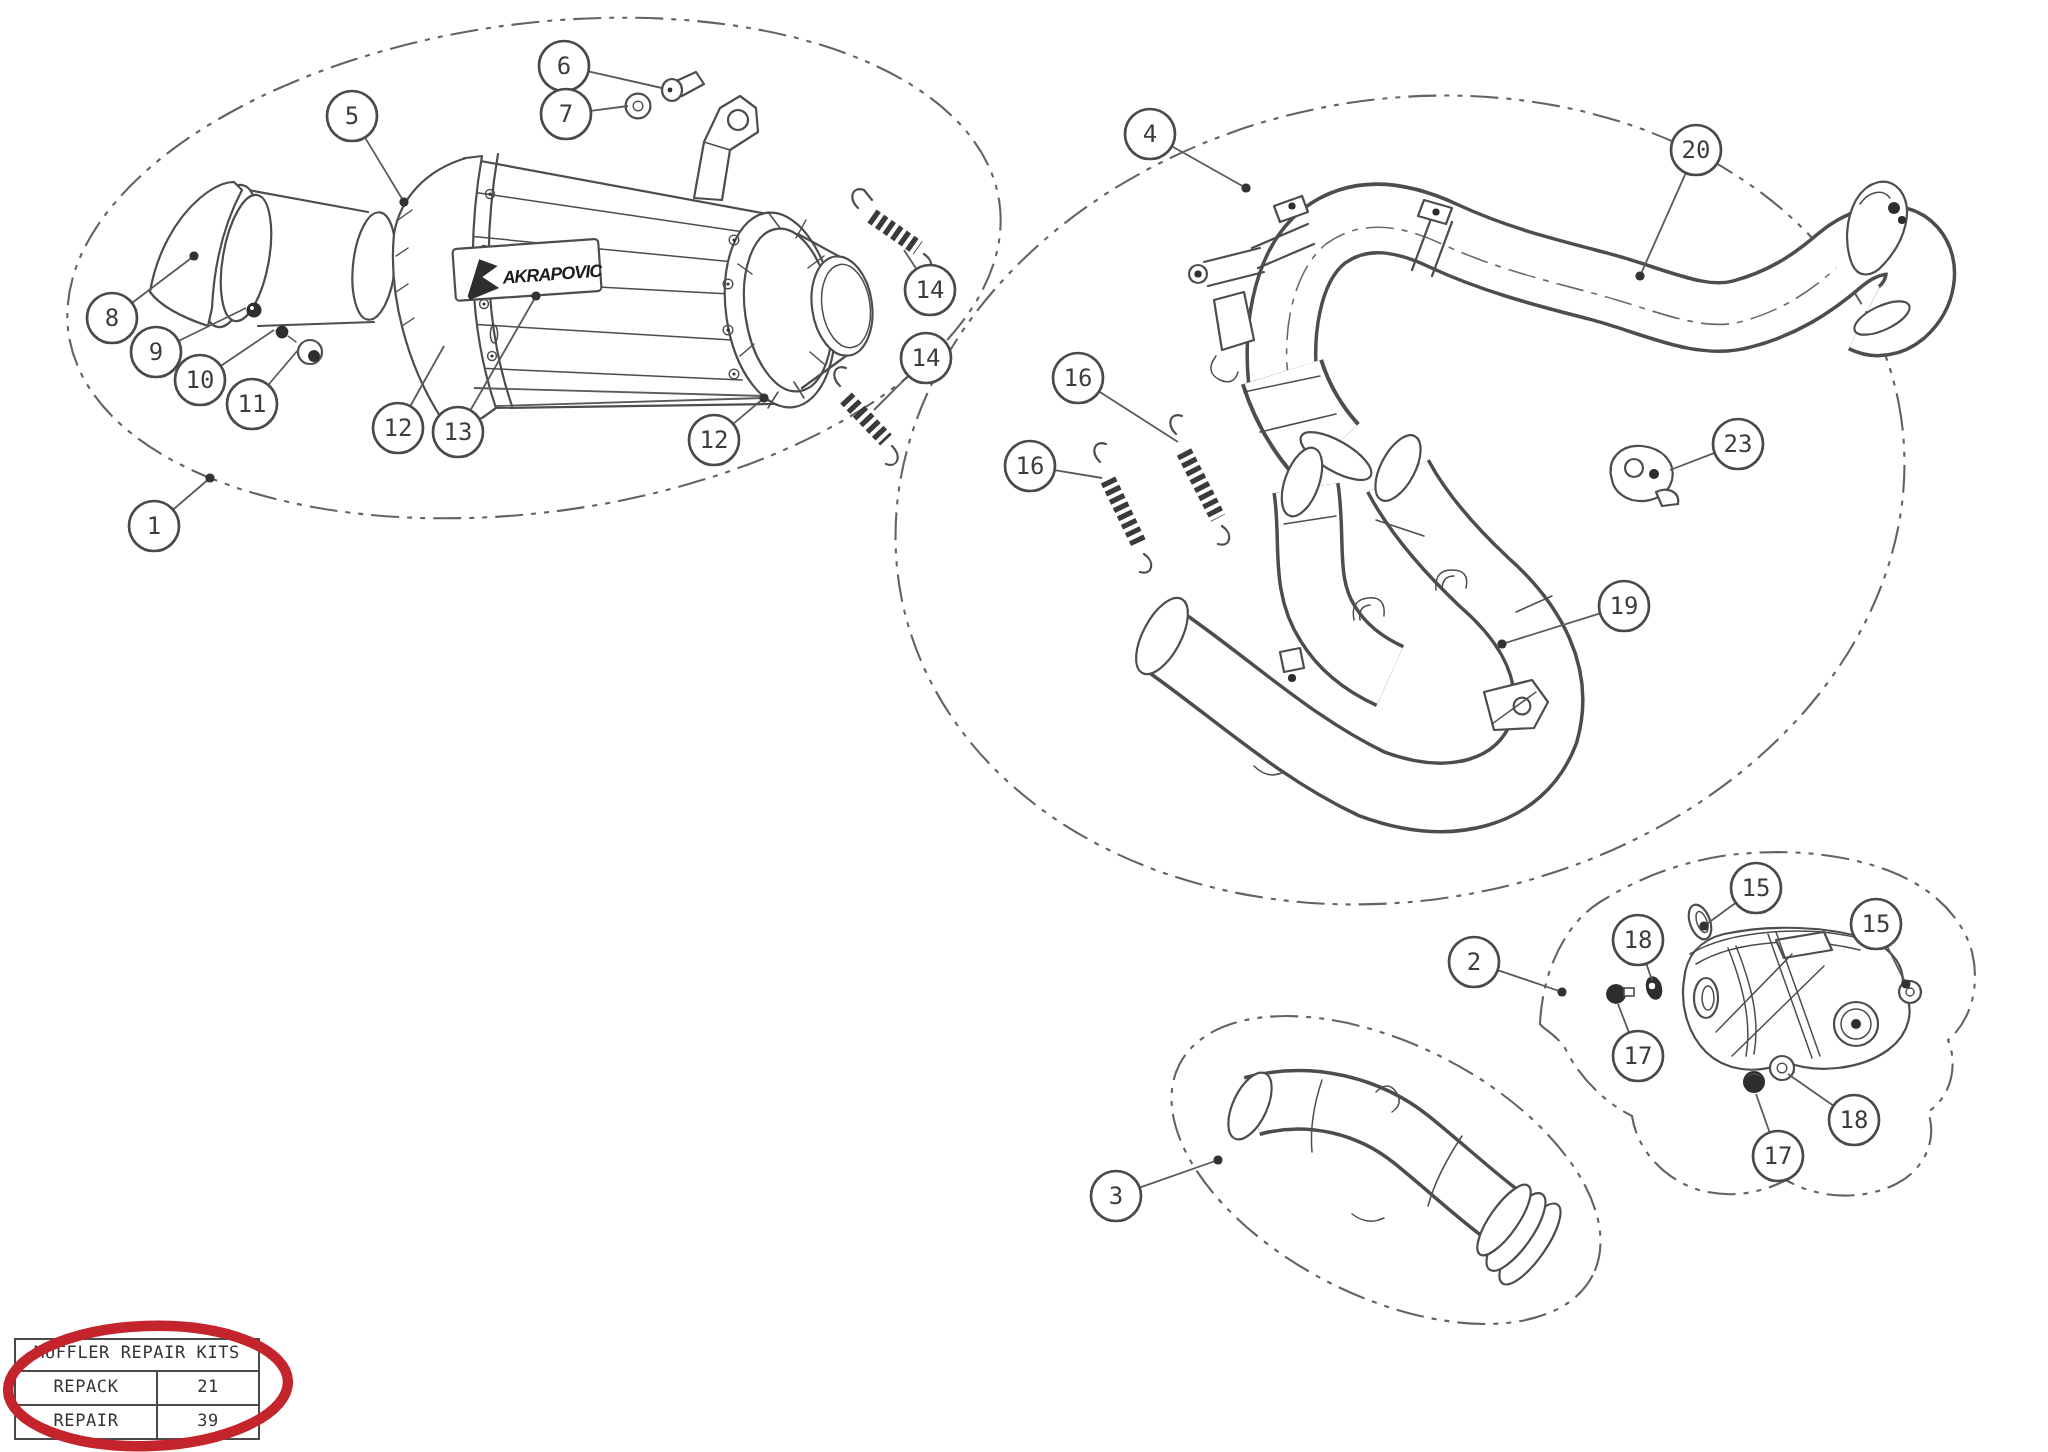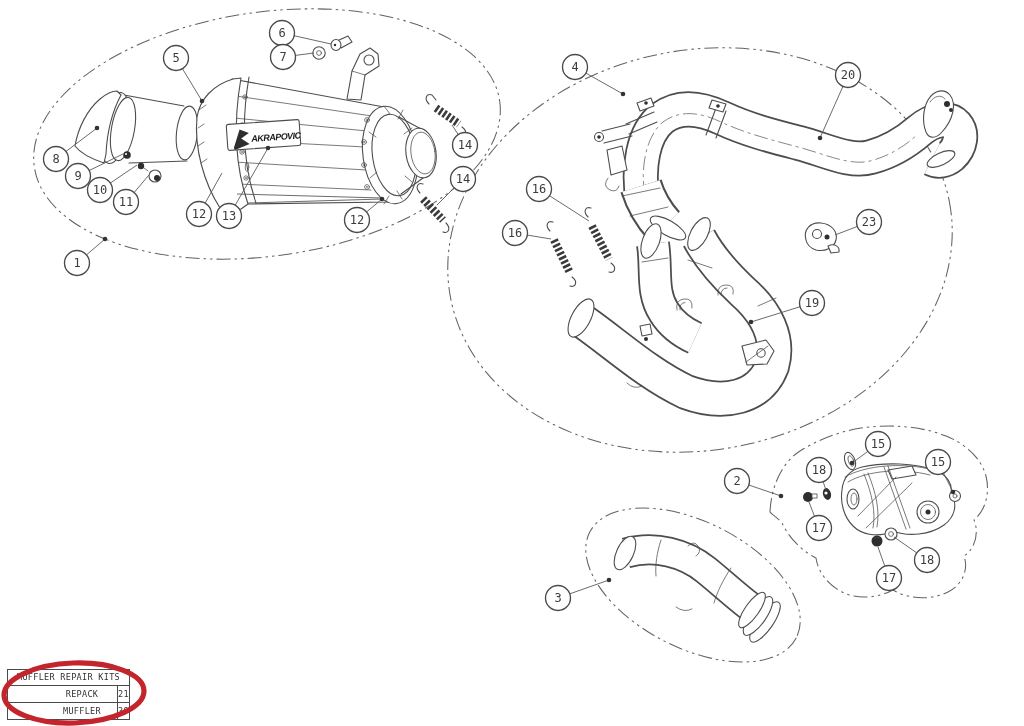--- a/index.html
+++ b/index.html
@@ -5,21 +5,21 @@
   html,body{margin:0;padding:0;background:#fff;}
   .stage{position:relative;width:1024px;height:726px;background:#fff;overflow:hidden;
          font-family:"DejaVu Sans Mono",monospace;}
   
   .kits-table{position:absolute;left:7px;top:669px;width:121px;border:1.5px solid #4a4a4a;
               background:#fff;color:#333;font-size:8.5px;letter-spacing:.3px;z-index:1;}
   .kt-title{height:15px;line-height:15px;text-align:center;border-bottom:1.2px solid #4a4a4a;white-space:nowrap;}
   .kt-row{display:flex;height:16px;line-height:16px;}
   .kt-row+.kt-row{border-top:1.2px solid #4a4a4a;}
   .kt-cell{text-align:center;}
-  .kt-name{width:70px;border-right:1.2px solid #4a4a4a;padding-left:39px;}
+  .kt-name{width:70px;border-right:1.2px solid #4a4a4a;}
   .kt-num{flex:1;text-align:center;}
   
   svg.draw{position:absolute;left:0;top:0;z-index:2;pointer-events:none;}
   .ln{fill:none;stroke:#4d4d4d;stroke-width:1.1;stroke-linejoin:round;stroke-linecap:round;}
   .lnf{fill:#fff;stroke:#4d4d4d;stroke-width:1.1;stroke-linejoin:round;}
   .thin{stroke-width:.75;}
   .dark{fill:#2e2e2e;stroke:none;}
   .phantom{fill:none;stroke:#636363;stroke-width:1.05;stroke-dasharray:14 4 2.5 4 2.5 4;}
   .cdash{fill:none;stroke:#6a6a6a;stroke-width:.8;stroke-dasharray:14 4 3 4;}
   .tube-out{fill:none;stroke:#4d4d4d;}
@@ -38,21 +38,21 @@
 
 <div class="stage">
 
   <div class="kits-table">
     <div class="kt-title">MUFFLER REPAIR KITS</div>
     <div class="kt-row">
       <div class="kt-cell kt-name">REPACK</div>
       <div class="kt-cell kt-num">21</div>
     </div>
     <div class="kt-row">
-      <div class="kt-cell kt-name">MUFFLER</div>
+      <div class="kt-cell kt-name">REPAIR</div>
       <div class="kt-cell kt-num">39</div>
     </div>
   </div>
 
   <svg class="draw" width="1024" height="726" viewBox="0 0 1024 726">
 
     <g>
       <ellipse class="phantom" cx="267" cy="134" rx="235" ry="122" transform="rotate(-8 267 134)"></ellipse>
       <ellipse class="phantom" cx="700" cy="250" rx="254" ry="200" transform="rotate(-11 700 250)"></ellipse>
       <ellipse class="phantom" cx="693" cy="585" rx="116" ry="63" transform="rotate(27 693 585)"></ellipse>

